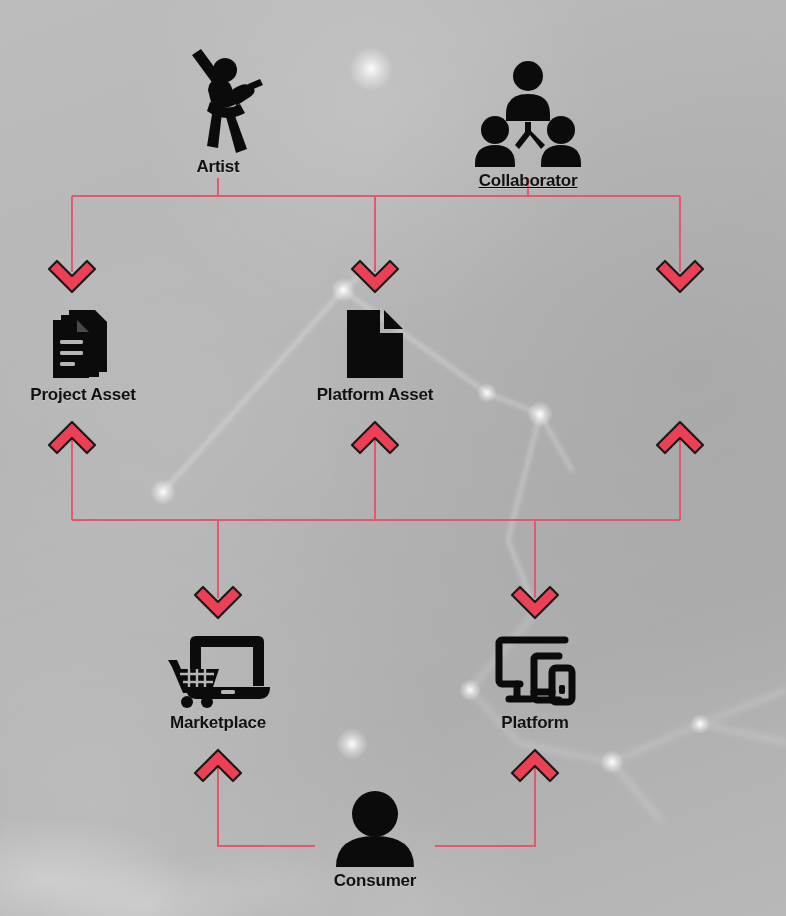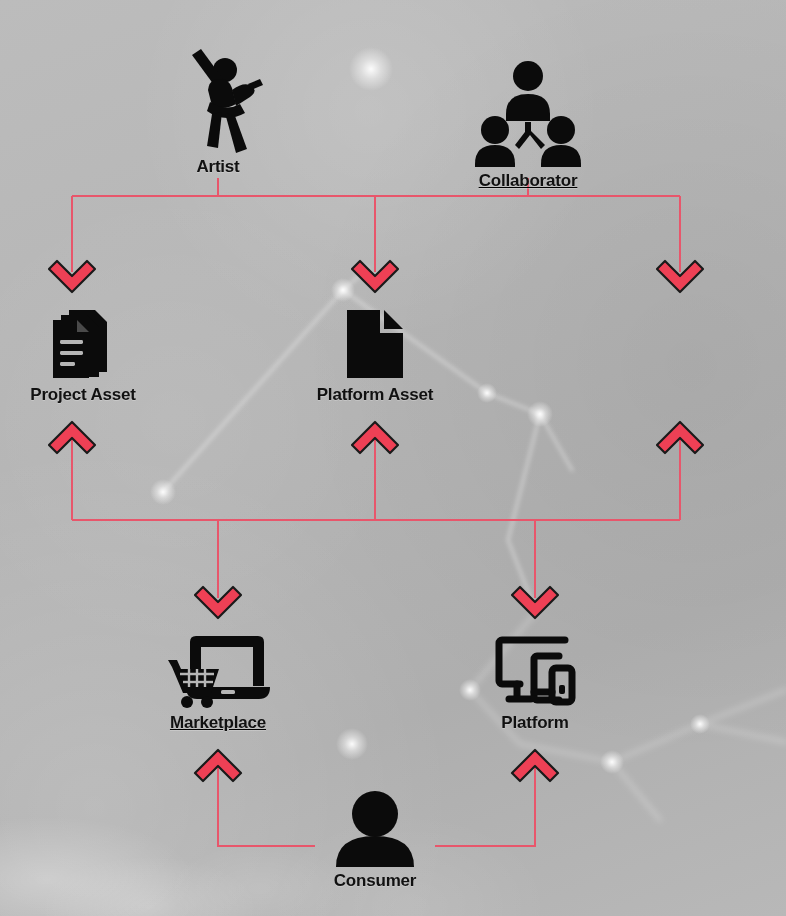--- a/index.html
+++ b/index.html
@@ -226,21 +226,21 @@
         <g fill="#0b0b0b">
           <path d="M7 4 h33 v23 h23 v45 h-56 Z"></path>
           <path d="M44 4 l19 19 h-19 Z"></path>
         </g>
       </svg>
     </span>
     <span class="label">Platform Asset</span>
   </div>
 
 
-  <div class="node" style="left:218px; top:630px;text-decoration:underline;">
+  <div class="node" style="left:218px; top:630px;">
     <span class="glyph">
       <svg width="104" height="80" viewBox="0 0 104 80">
         <g fill="#0b0b0b">
           <path d="M30 6 h62 q6 0 6 6 v44 h-11 v-39 h-52 v39 h-11 v-44 q0 -6 6 -6 Z"></path>
           <path d="M20 57 h84 q0 12 -11 12 h-62 q-11 0 -11 -12 Z"></path>
           <rect x="55" y="60" width="14" height="4" rx="1.6" fill="#b6b6b6"></rect>
           <path d="M2 30 h9 l4 9 h38 l-8 24 h-28 l-11 -26 Z"></path>
           <g stroke="#b6b6b6" stroke-width="2.4">
             <path d="M14 44 h34"></path>
             <path d="M17 52 h30"></path>

